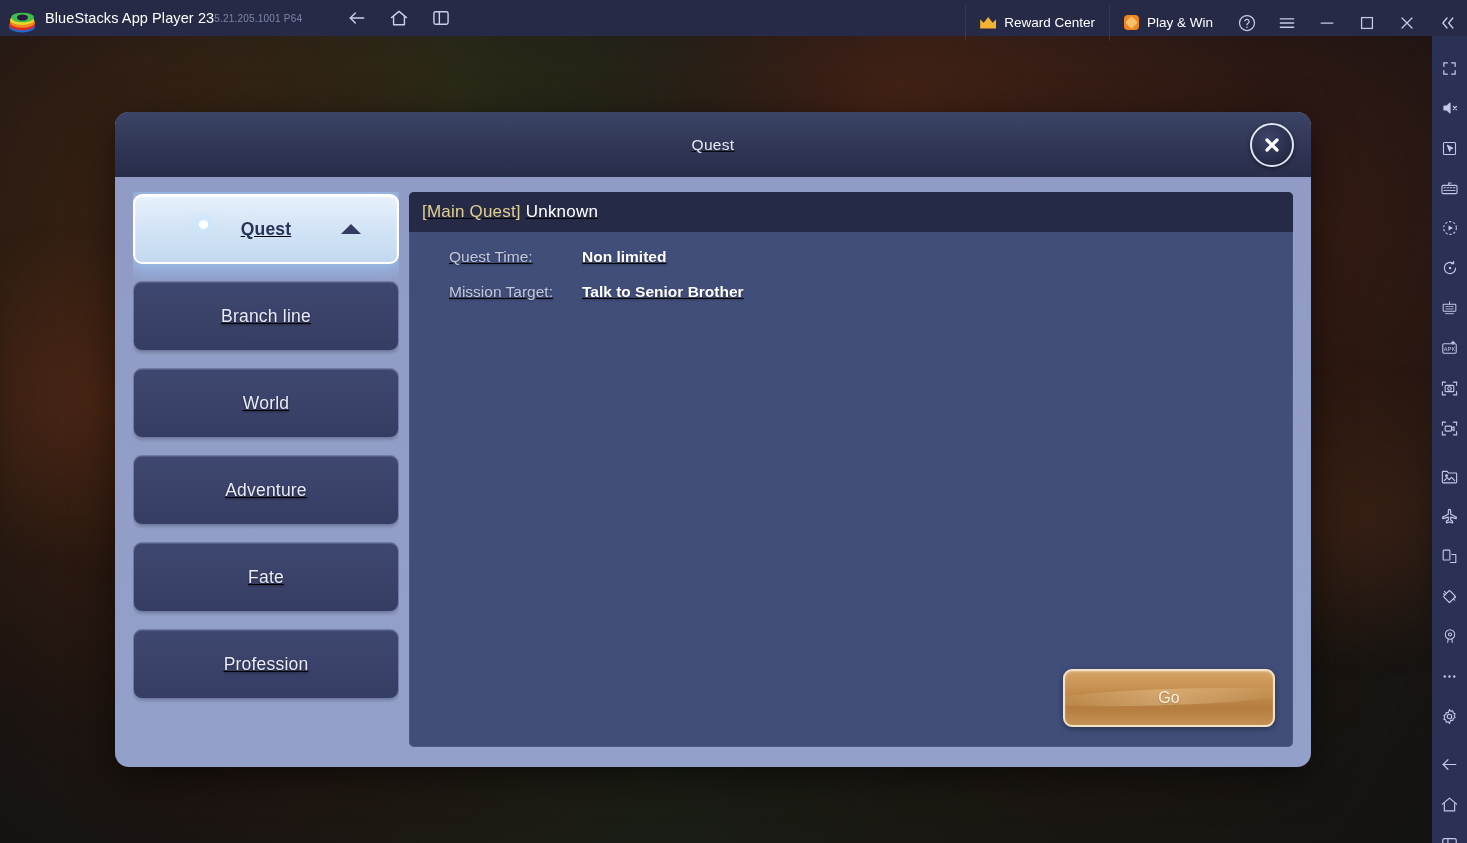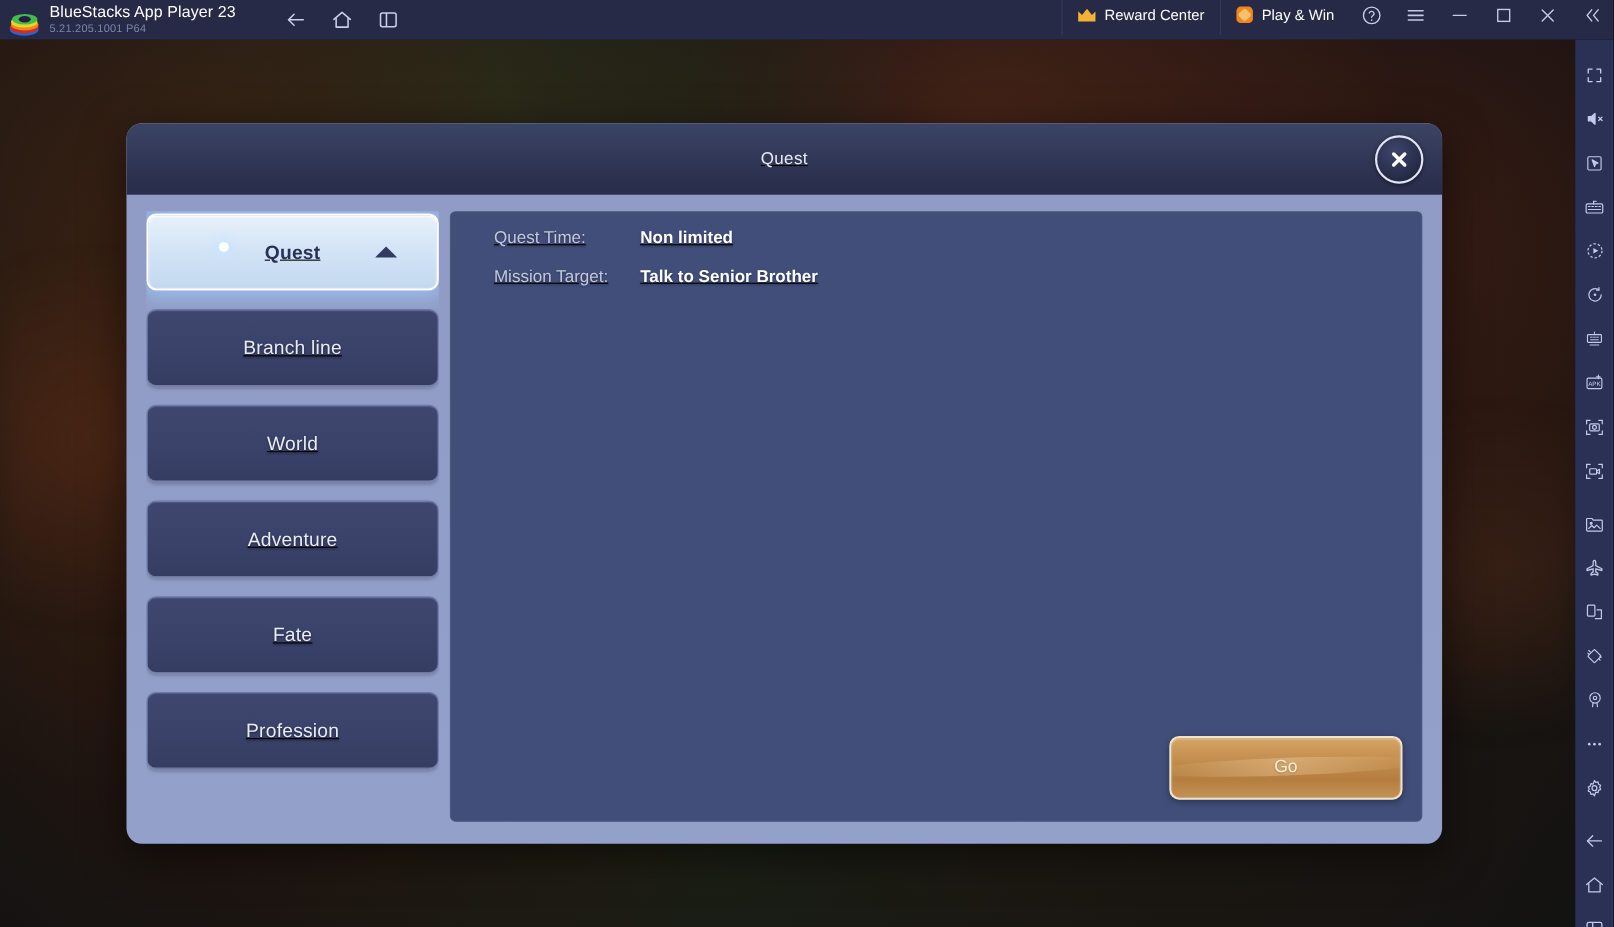--- a/index.html
+++ b/index.html
@@ -25,32 +25,32 @@
     position:absolute; left:0; border-radius:50%;
     transform:scaleY(0.42);
   }
   .bs-logo i.l1{ width:26px;height:26px; top:9px;  background:#1e6ad6; }
   .bs-logo i.l2{ width:26px;height:26px; top:6.5px;background:#d62a2a; }
   .bs-logo i.l3{ width:25px;height:25px; top:4.5px;left:0.5px;background:#ee8a19; }
   .bs-logo i.l4{ width:24px;height:24px; top:2.5px;left:1px; background:#e8d42a; }
   .bs-logo i.l5{ width:23px;height:23px; top:0.5px;left:1.5px;background:#3fbf4a; }
   .bs-logo i.l6{ width:11px;height:11px; top:6.5px;left:7.5px;background:#2b1a46; transform:scaleY(0.55); }
 
-  .bs-titles { display:flex; flex-direction:column; justify-content:center; line-height:1; }
+  .bs-titles { display:flex; justify-content:center; line-height:1; }
   .bs-name { font-size:14.5px; color:#ffffff; font-weight:400; letter-spacing:.1px; }
   .bs-ver  { font-size:10px; color:#7d86a7; margin-top:3px; letter-spacing:.2px; }
 
   .tb-navgroup { display:flex; align-items:center; margin-left:42px; gap:16px; }
   .tb-ic {
     width:26px; height:26px; display:flex; align-items:center; justify-content:center;
     color:#c9ceea; cursor:pointer;
   }
   .tb-ic svg { display:block; }
 
-  .tb-right { margin-left:auto; display:flex; align-items:flex-end; height:27px; }
+  .tb-right { margin-left:auto; display:flex; align-items:flex-start; height:27px; }
   .tb-pill {
     display:flex; align-items:center; gap:8px; height:36px; padding:0 14px;
     color:#ffffff; font-size:13.5px; cursor:pointer;
     border-left:1px solid #343a5c;
   }
   .tb-pill:last-of-type { }
   .crown {
     width:16px;height:12px; background:#f2b233;
     clip-path:polygon(0% 100%,0% 22%,22% 52%,50% 4%,78% 52%,100% 22%,100% 100%);
   }
@@ -464,20 +464,24 @@
         <div class="tab inactive">
           <span>Fate</span>
         </div>
         <div class="tab inactive">
           <span>Profession</span>
         </div>
       </div>
 
       <div class="detail">
 
+        <div class="detail-title">
+          <span class="dt-tag">[Main Quest]</span>
+          <span class="dt-name">Unknown</span>
+        </div>
 
         <div class="rows">
           <div class="row">
             <span class="lab">Quest Time:</span>
             <span class="val">Non limited</span>
           </div>
           <div class="row">
             <span class="lab">Mission Target:</span>
             <span class="val"><span>Talk to </span><span class="npc">Senior Brother</span></span>
           </div>

